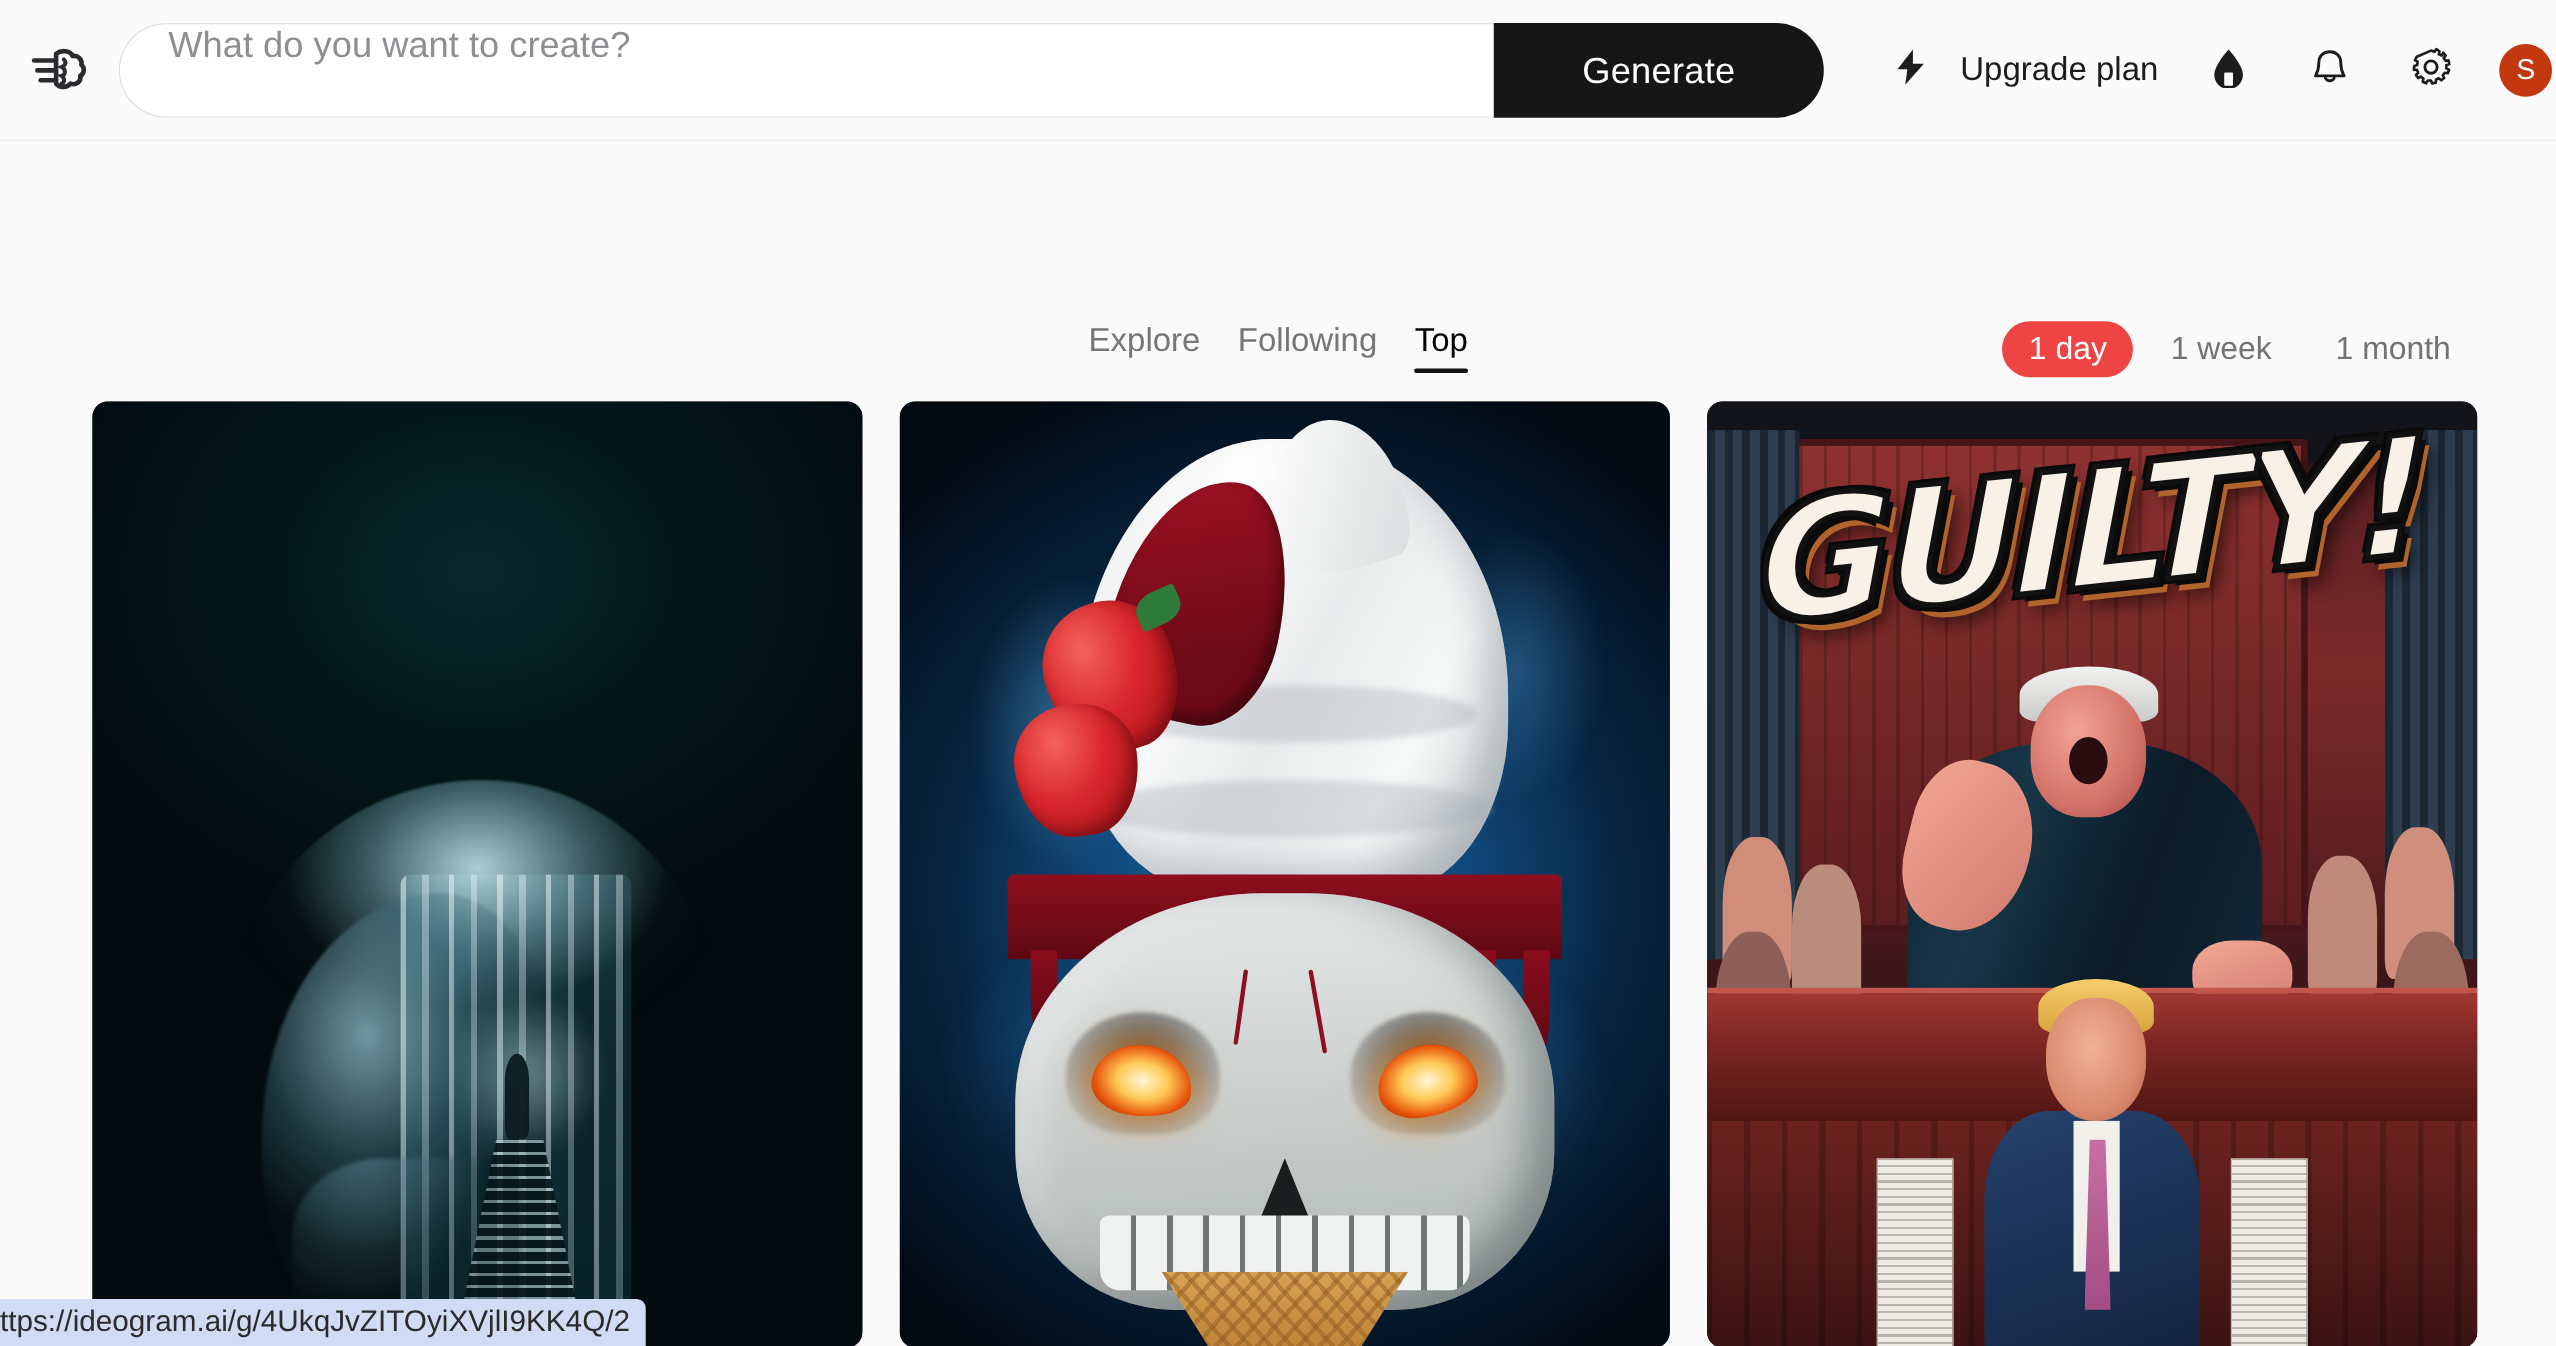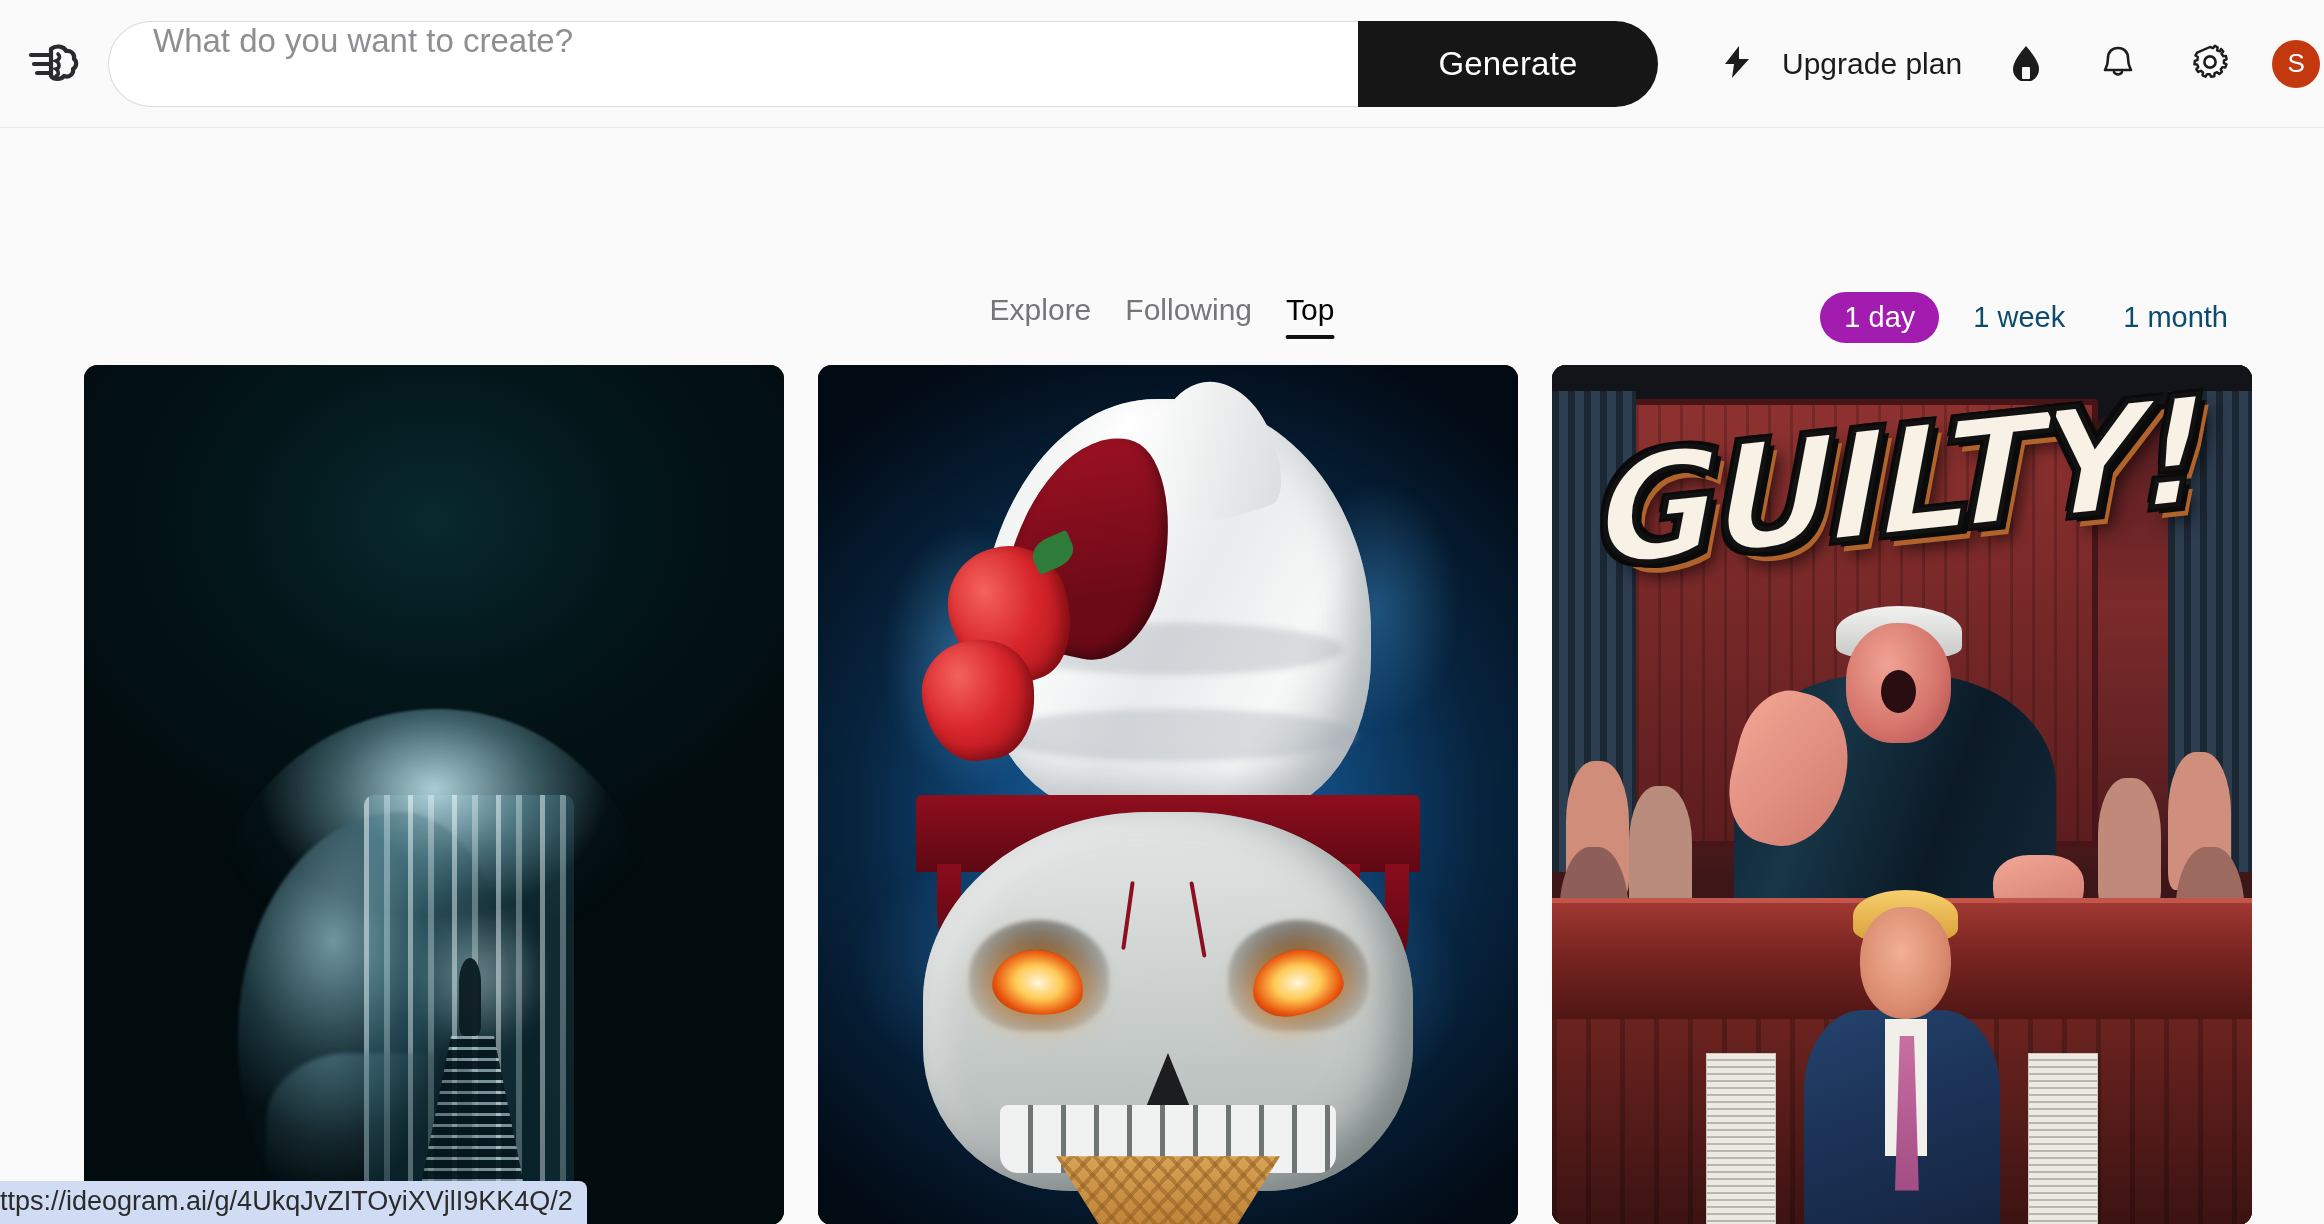--- a/index.html
+++ b/index.html
@@ -121,29 +121,29 @@
     border-radius: 2px;
   }
 
   .time-filters {
     position: absolute;
     right: 72px; top: 152px;
     display: flex; align-items: center; gap: 10px;
   }
   .pill {
     font-size: 29px;
-    color: #0c4a6e;
+    color: #737373;
     padding: 11px 24px;
     border-radius: 26px;
     cursor: pointer;
     line-height: 1;
     white-space: nowrap;
   }
   .pill.active {
-    background: #a21caf;
+    background: #ef4444;
     color: #ffffff;
   }
 
   
   .gallery {
     position: absolute;
     top: 365px; left: 84px;
     width: 2168px; height: 860px;
     display: flex; gap: 34px;
   }

